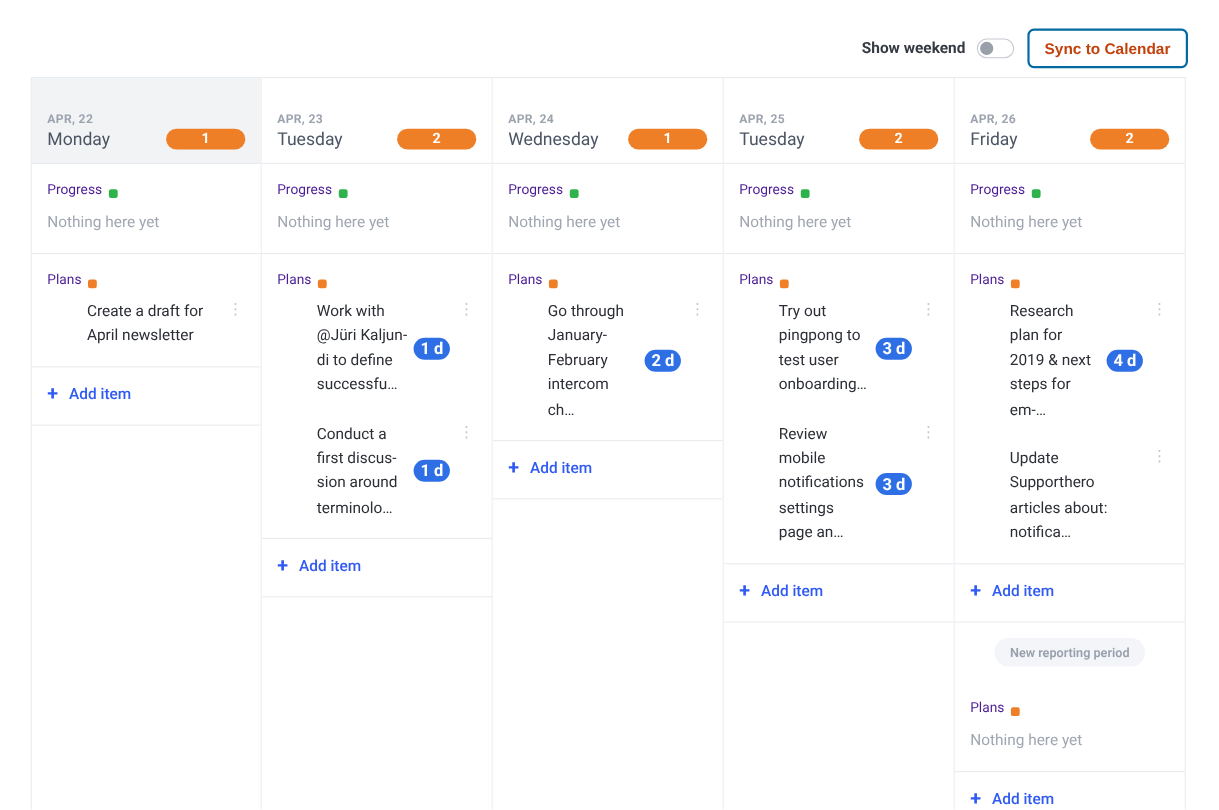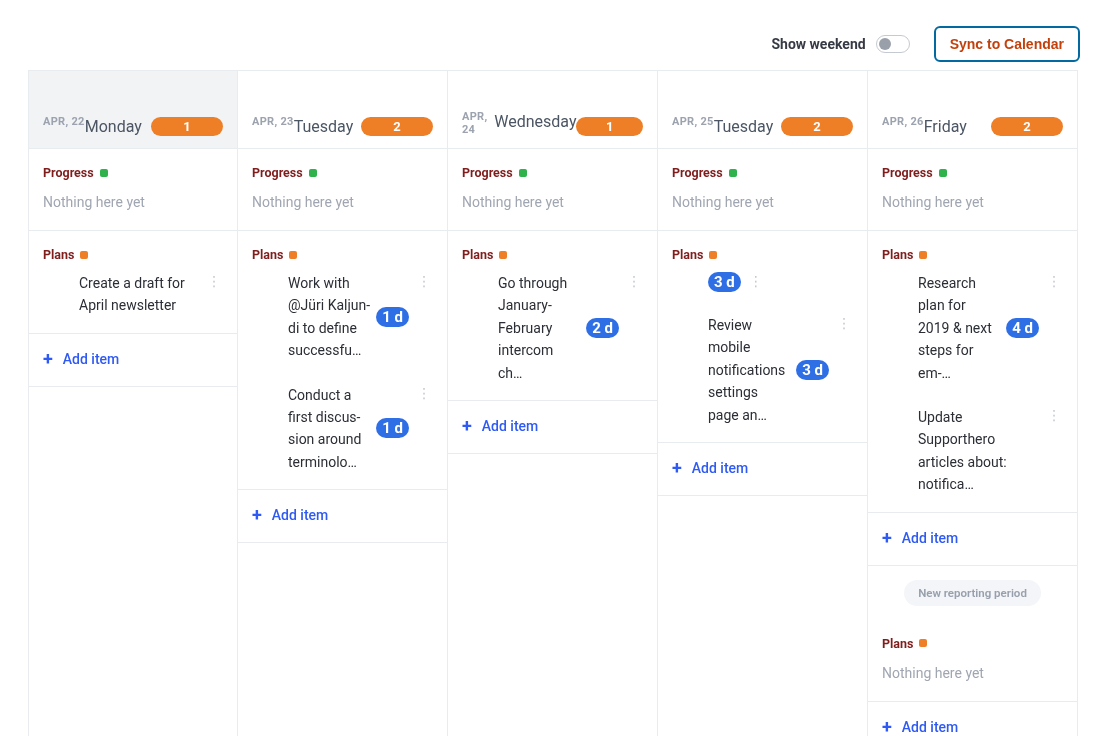--- a/index.html
+++ b/index.html
@@ -15,21 +15,21 @@
     height: 736px;
     position: relative;
     overflow: hidden;
   }
 
   
   .topbar {
     display: flex;
     justify-content: flex-end;
     align-items: center;
-    gap: 24px;
+    gap: 12px;
     padding: 18px 28px 0 15px;
     height: 70px;
   }
   .show-weekend-group {
     display: flex;
     align-items: center;
     gap: 10px;
   }
   .show-weekend-label {
     font-weight: 700;
@@ -81,21 +81,21 @@
     padding: 14px 14px 12px;
     border-bottom: 1px solid #e9ecef;
     display: flex;
     justify-content: space-between;
     align-items: flex-end;
     min-height: 78px;
   }
   .col-header.active {
     background: #f1f3f5;
   }
-  .date-block { display: flex; flex-direction: row; }
+  .date-block { display: flex; flex-direction: column; }
   .date-top {
     font-size: 11px;
     font-weight: 700;
     color: #9ca3af;
     letter-spacing: 0.3px;
   }
   .day-name {
     font-size: 16px;
     font-weight: 400;
     color: #4b5563;
@@ -110,25 +110,25 @@
     width: 72px;
     text-align: center;
     border-radius: 999px;
   }
 
   .section {
     padding: 10px 14px 4px;
     border-bottom: 1px solid #e9ecef;
   }
   .section-title {
-    font-weight: 700;
+    font-weight: 400;
     font-size: 12.5px;
-    color: #7f1d1d;
-    display: flex;
-    align-items: center;
+    color: #4c1d95;
+    display: flex;
+    align-items: flex-end;
     gap: 6px;
     margin-top: 6px;
   }
   .sq { width: 8px; height: 8px; border-radius: 2px; display: inline-block; }
   .sq.green { background: #2fb24c; }
   .sq.orange { background: #ef7f26; }
 
   .empty {
     color: #a0a6b1;
     font-size: 14px;
@@ -325,20 +325,21 @@
             <span class="sq green"></span>
           </div>
           <div class="empty">Nothing here yet</div>
         </div>
         <div class="section">
           <div class="section-title">
             <span>Plans</span>
             <span class="sq orange"></span>
           </div>
           <div class="item">
+            <div class="item-text">Try out pingpong to test user onboarding…</div>
             <span class="pill">3 d</span>
             <span class="kebab">⋮</span>
           </div>
           <div class="item">
             <div class="item-text">Review mobile notifica­tions settings page an…</div>
             <span class="pill">3 d</span>
             <span class="kebab">⋮</span>
           </div>
         </div>
         <div class="add">

